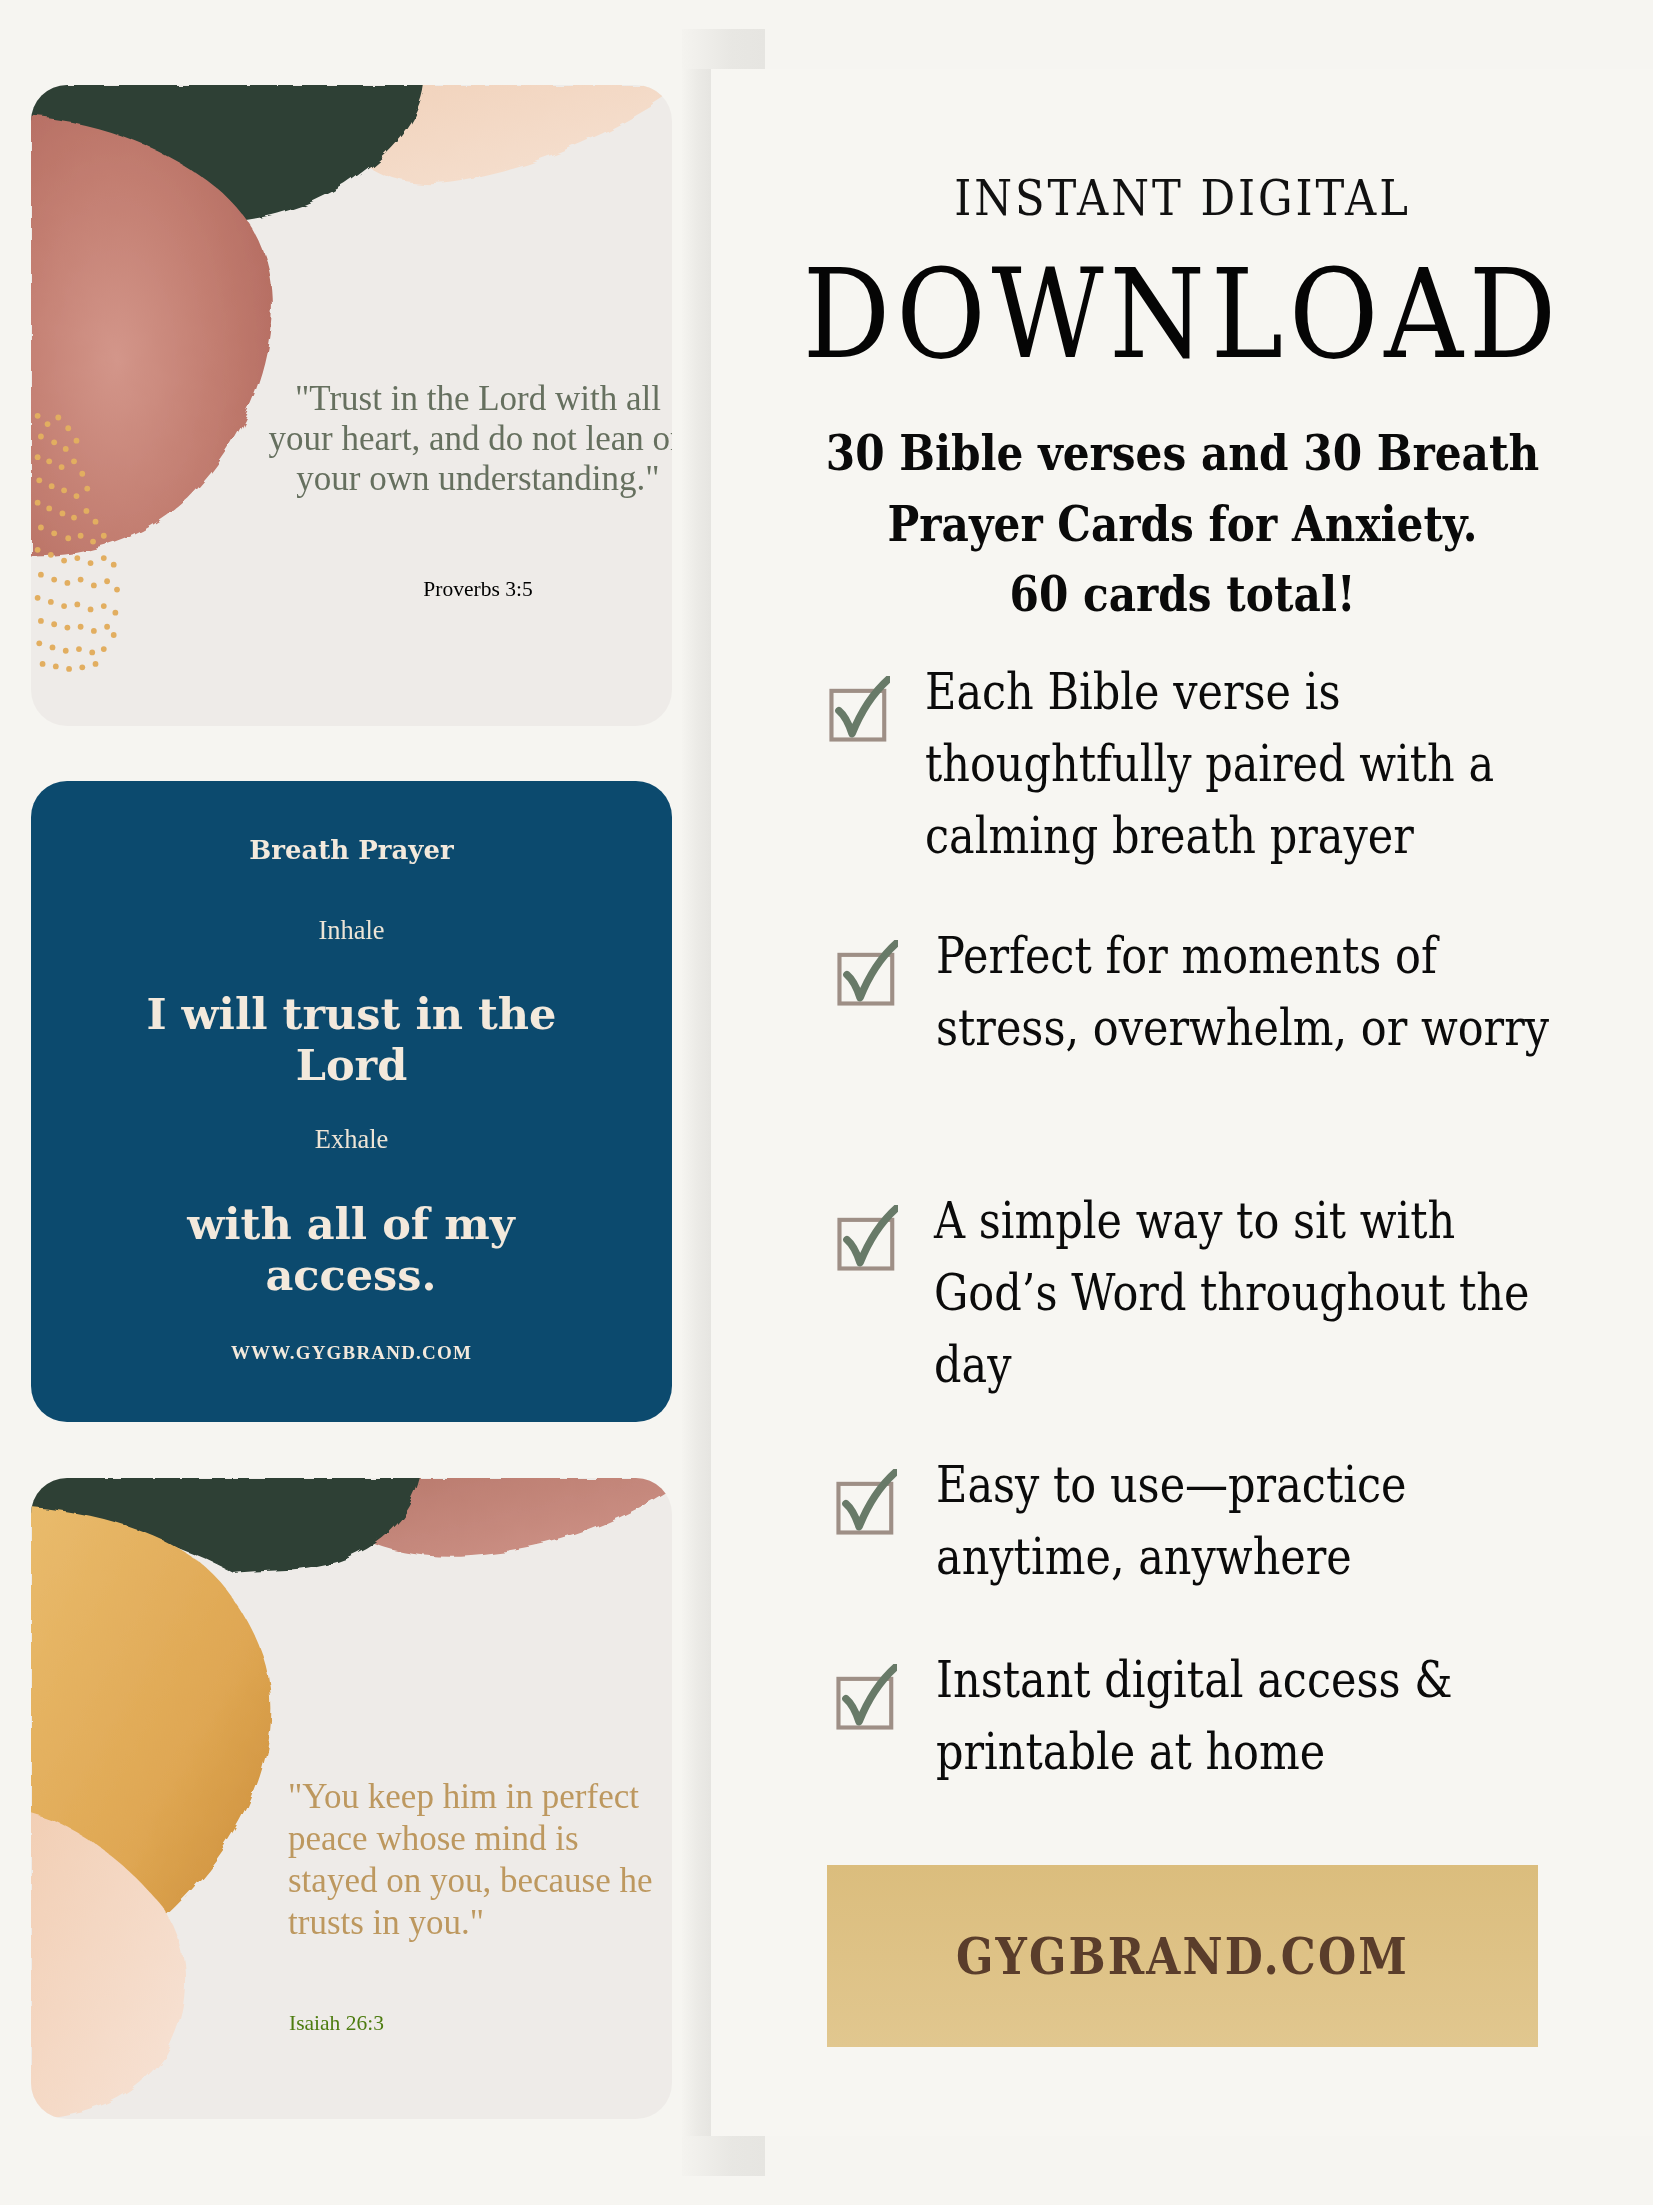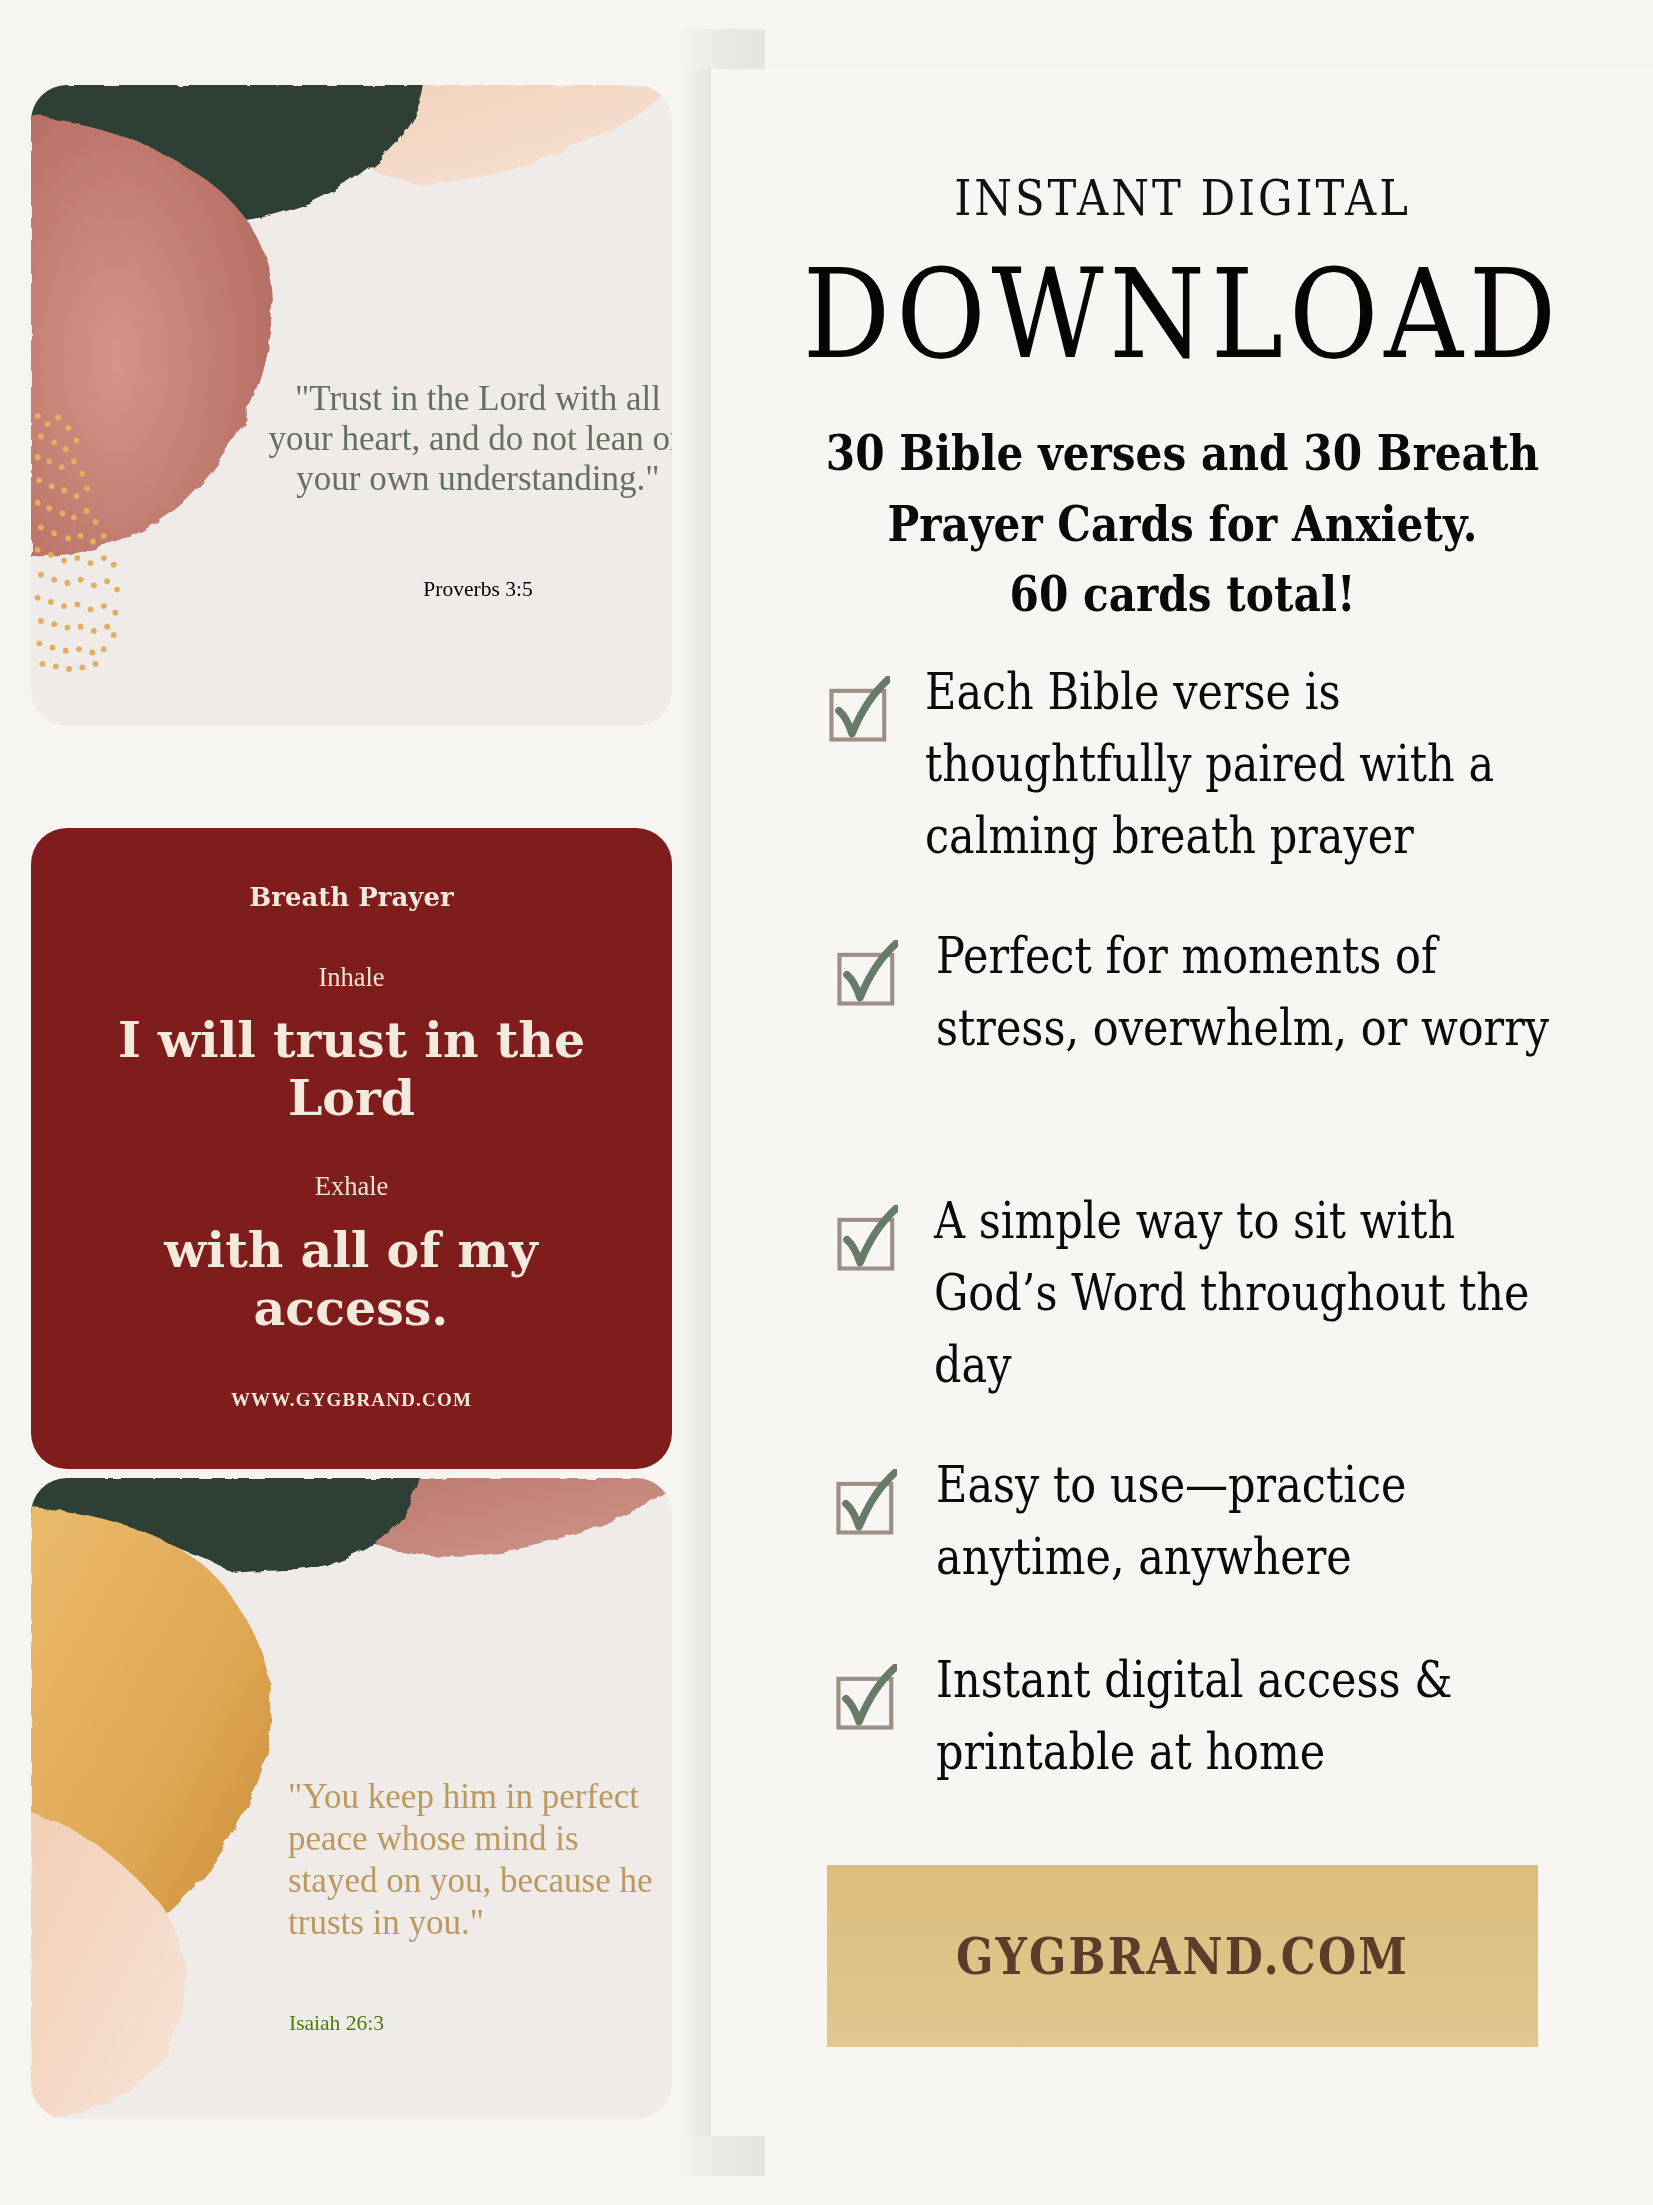--- a/index.html
+++ b/index.html
@@ -15,21 +15,21 @@
     .card {
       position: absolute;
       left: 31px;
       width: 641px;
       height: 641px;
       border-radius: 36px;
       overflow: hidden;
       background: #eeebe8;
     }
     .card-1 { top: 85px; }
-    .card-2 { top: 828px; background: #7f1d1d; }
+    .card-2 { top: 781px; background: #0c4a6e; }
     .card-3 { top: 1478px; }
 
     .blob { position: absolute; }
 
     
     .verse {
       position: absolute;
       font-family: "Liberation Serif", "DejaVu Serif", serif;
       text-align: center;
       line-height: 1.14;
@@ -52,21 +52,21 @@
       font-family: "Liberation Serif", serif;
       font-size: 21.5px; color: #4d7c0f;
     }
 
     
     .bp { position: absolute; left: 0; width: 100%; text-align: center; color: #f3e9dc; }
     .bp-title { top: 54px; font-family: "DejaVu Serif", serif; font-weight: bold; font-size: 26px; }
     .bp-label { font-family: "Liberation Serif", serif; font-size: 26.5px; color: #ede4d6; }
     .bp-inhale { top: 134px; }
     .bp-exhale { top: 343px; }
-    .bp-line { font-family: "DejaVu Serif", serif; font-weight: bold; font-size: 49px; line-height: 1.18; }
+    .bp-line { font-family: "DejaVu Serif", serif; font-weight: bold; font-size: 43px; line-height: 1.18; margin-top: 24px; }
     .bp-line-1 { top: 184px; left: 66px; width: 509px; }
     .bp-line-2 { top: 394px; left: 99px; width: 442px; }
     .bp-url { top: 561px; font-family: "Liberation Serif", serif; font-weight: bold; font-size: 19px; letter-spacing: 1.2px; }
     .strip-top {
       position: absolute; left: 682px; top: 29px; width: 83px; height: 40px;
       background: linear-gradient(90deg, #f4f3ef 0%, #e8e7e3 60%, #e6e5e1 100%);
     }
     .strip-bottom {
       position: absolute; left: 682px; top: 2136px; width: 83px; height: 40px;
       background: linear-gradient(90deg, #f4f3ef 0%, #e8e7e3 60%, #e6e5e1 100%);

